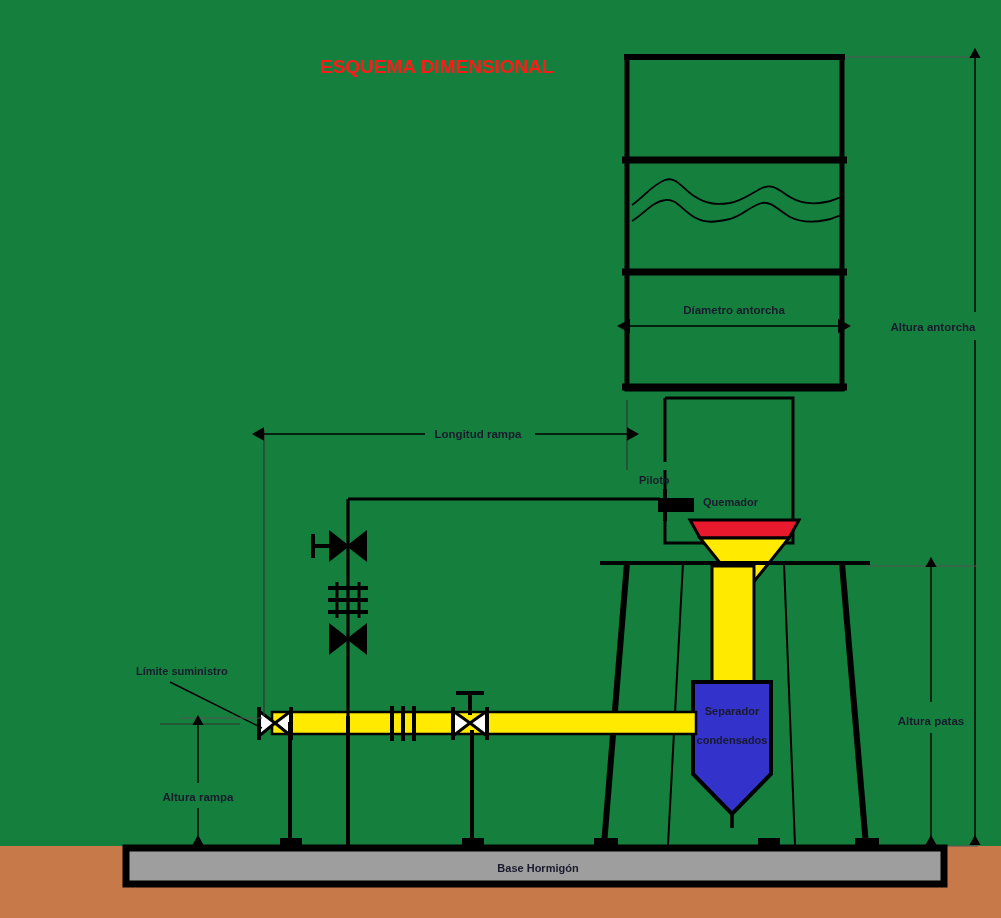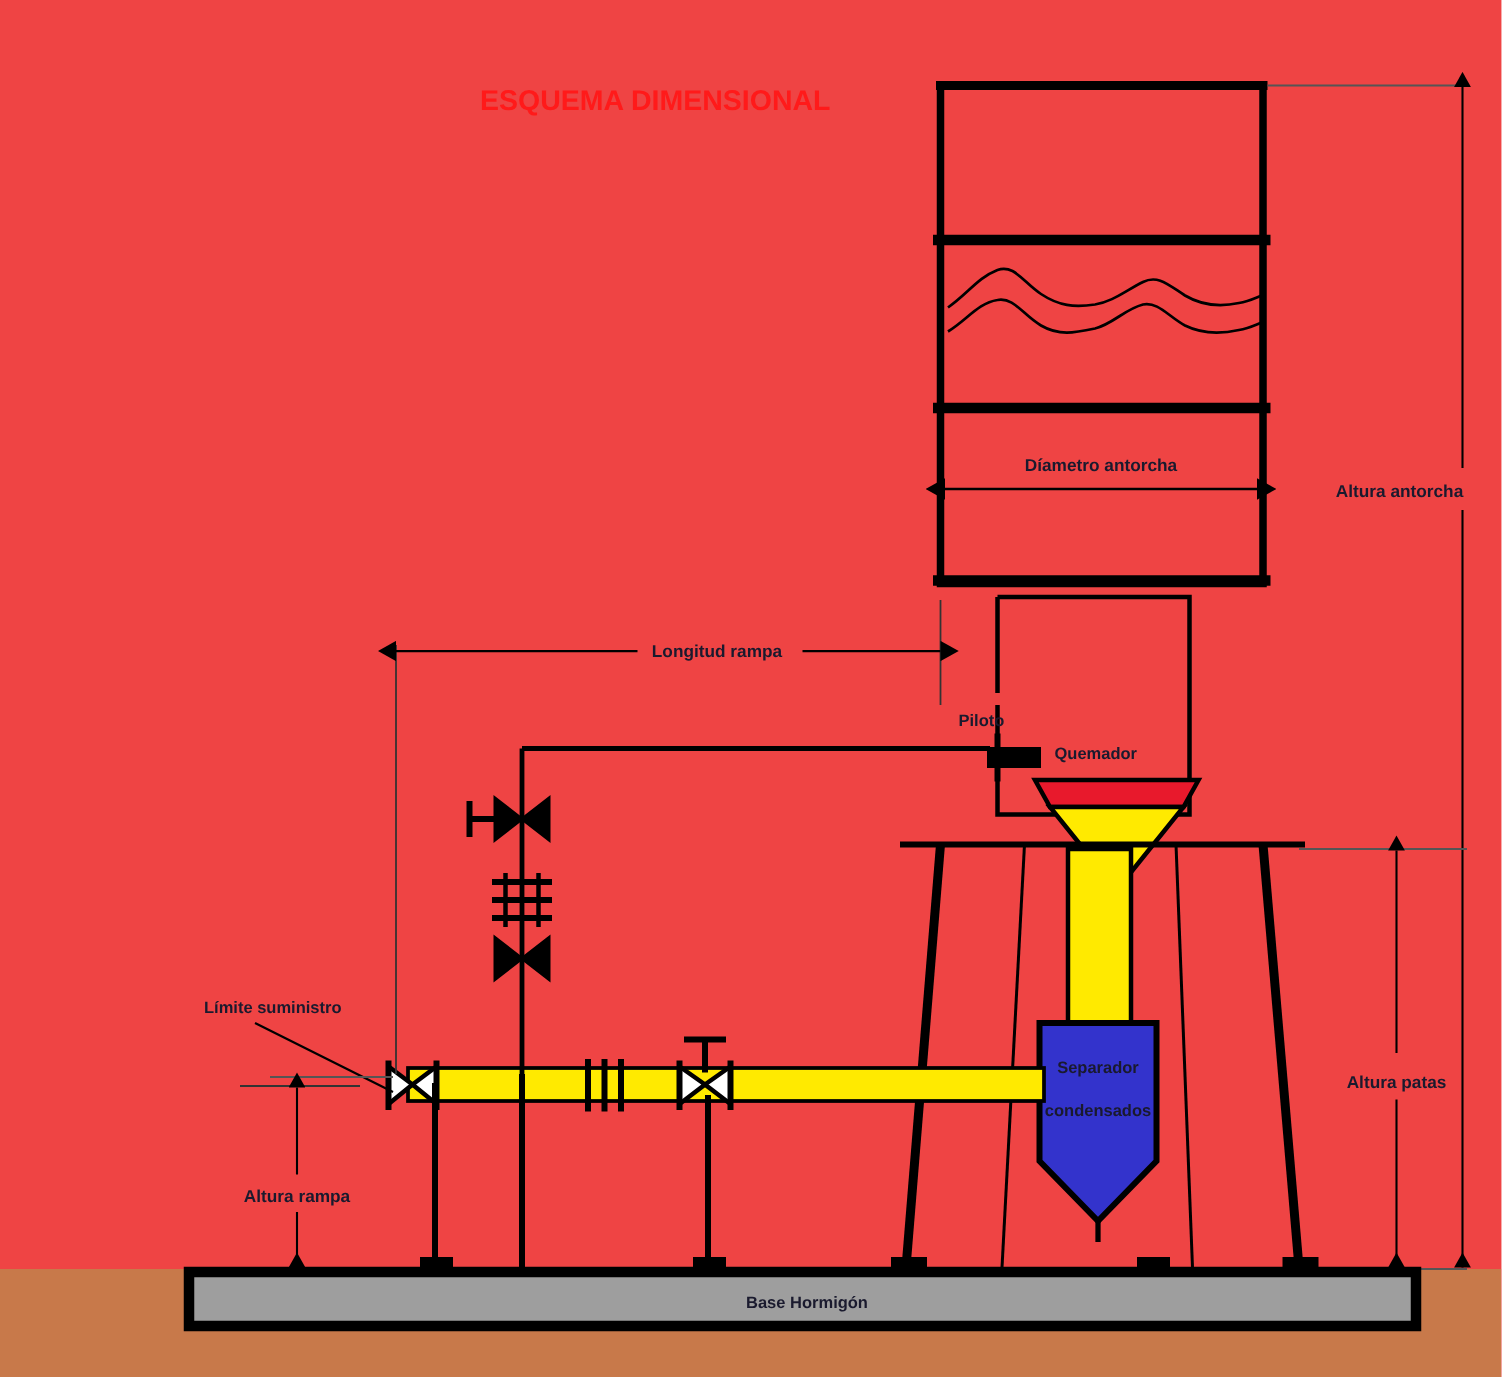--- a/index.html
+++ b/index.html
@@ -1,17 +1,17 @@
 <!DOCTYPE html>
 <html><head>
 <meta charset="utf-8">
 <style>
   html,body{margin:0;padding:0;background:#ffffff;}
   body{width:1001px;height:918px;font-family:"Liberation Sans",sans-serif;}
-  #stage{position:relative;width:1001px;height:918px;overflow:hidden;background:#ef4444;}
+  #stage{position:relative;width:1001px;height:918px;overflow:hidden;background:#15803d;}
   #diagram{position:absolute;left:0;top:0;width:1001px;height:918px;}
   .lbl{font-family:"Liberation Sans",sans-serif;font-weight:bold;fill:#1a1a2e;}
   .title{font-family:"Liberation Sans",sans-serif;font-weight:bold;}
 </style>
 </head>
 <body>
 
 <div id="stage">
 <svg id="diagram" viewBox="0 0 1001 918">
 

